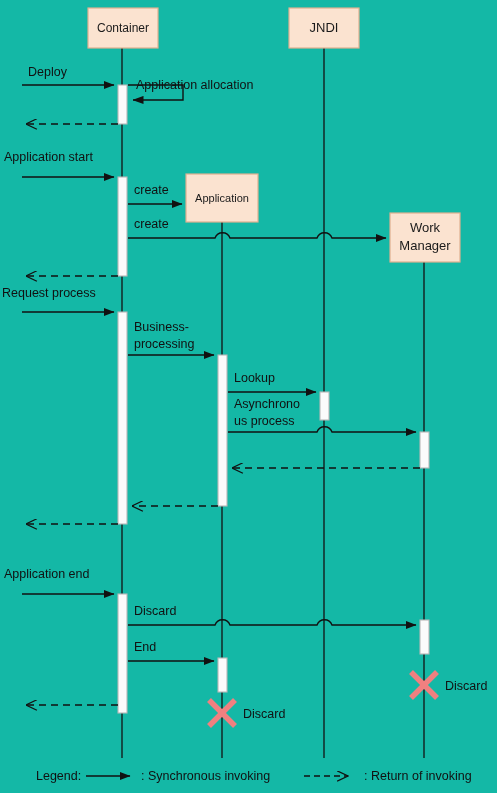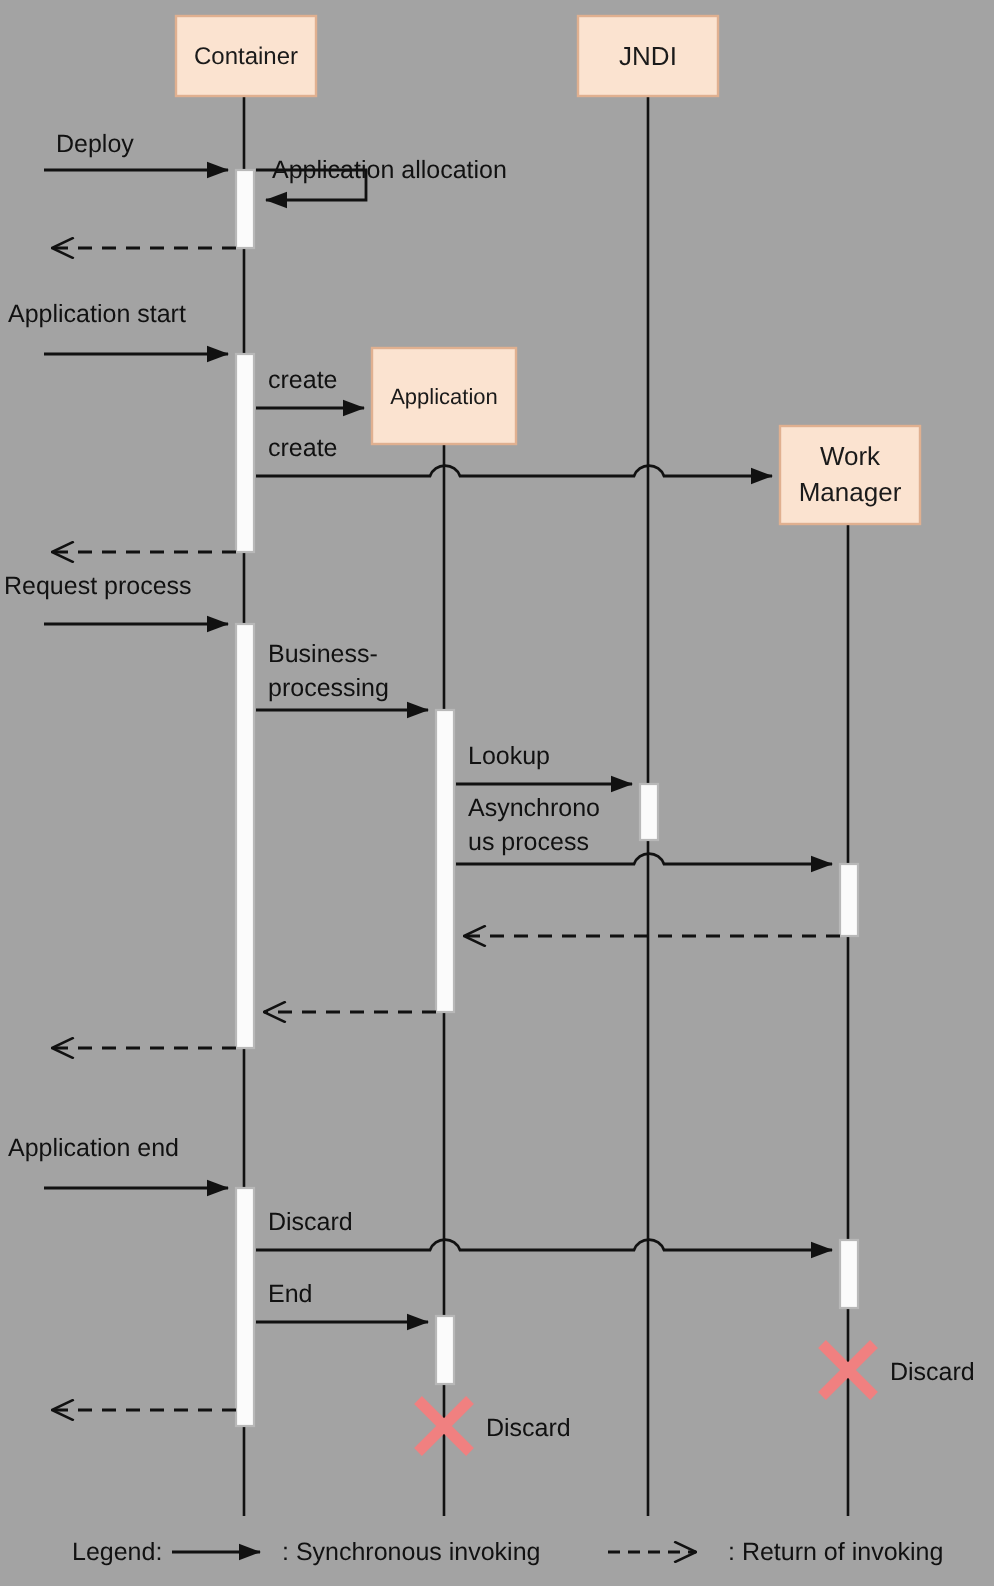--- a/index.html
+++ b/index.html
@@ -9,21 +9,21 @@
   }
   body {
     font-family: "Liberation Sans", sans-serif;
     -webkit-font-smoothing: antialiased;
   }
   #diagram-root {
     position: relative;
     width: 497px;
     height: 793px;
     overflow: hidden;
-    background: #a3a3a3;
+    background: #14b8a6;
   }
   svg#seq-svg {
     position: absolute;
     left: 0;
     top: 0;
     width: 497px;
     height: 793px;
     display: block;
   }
   .lifeline-box-label {

